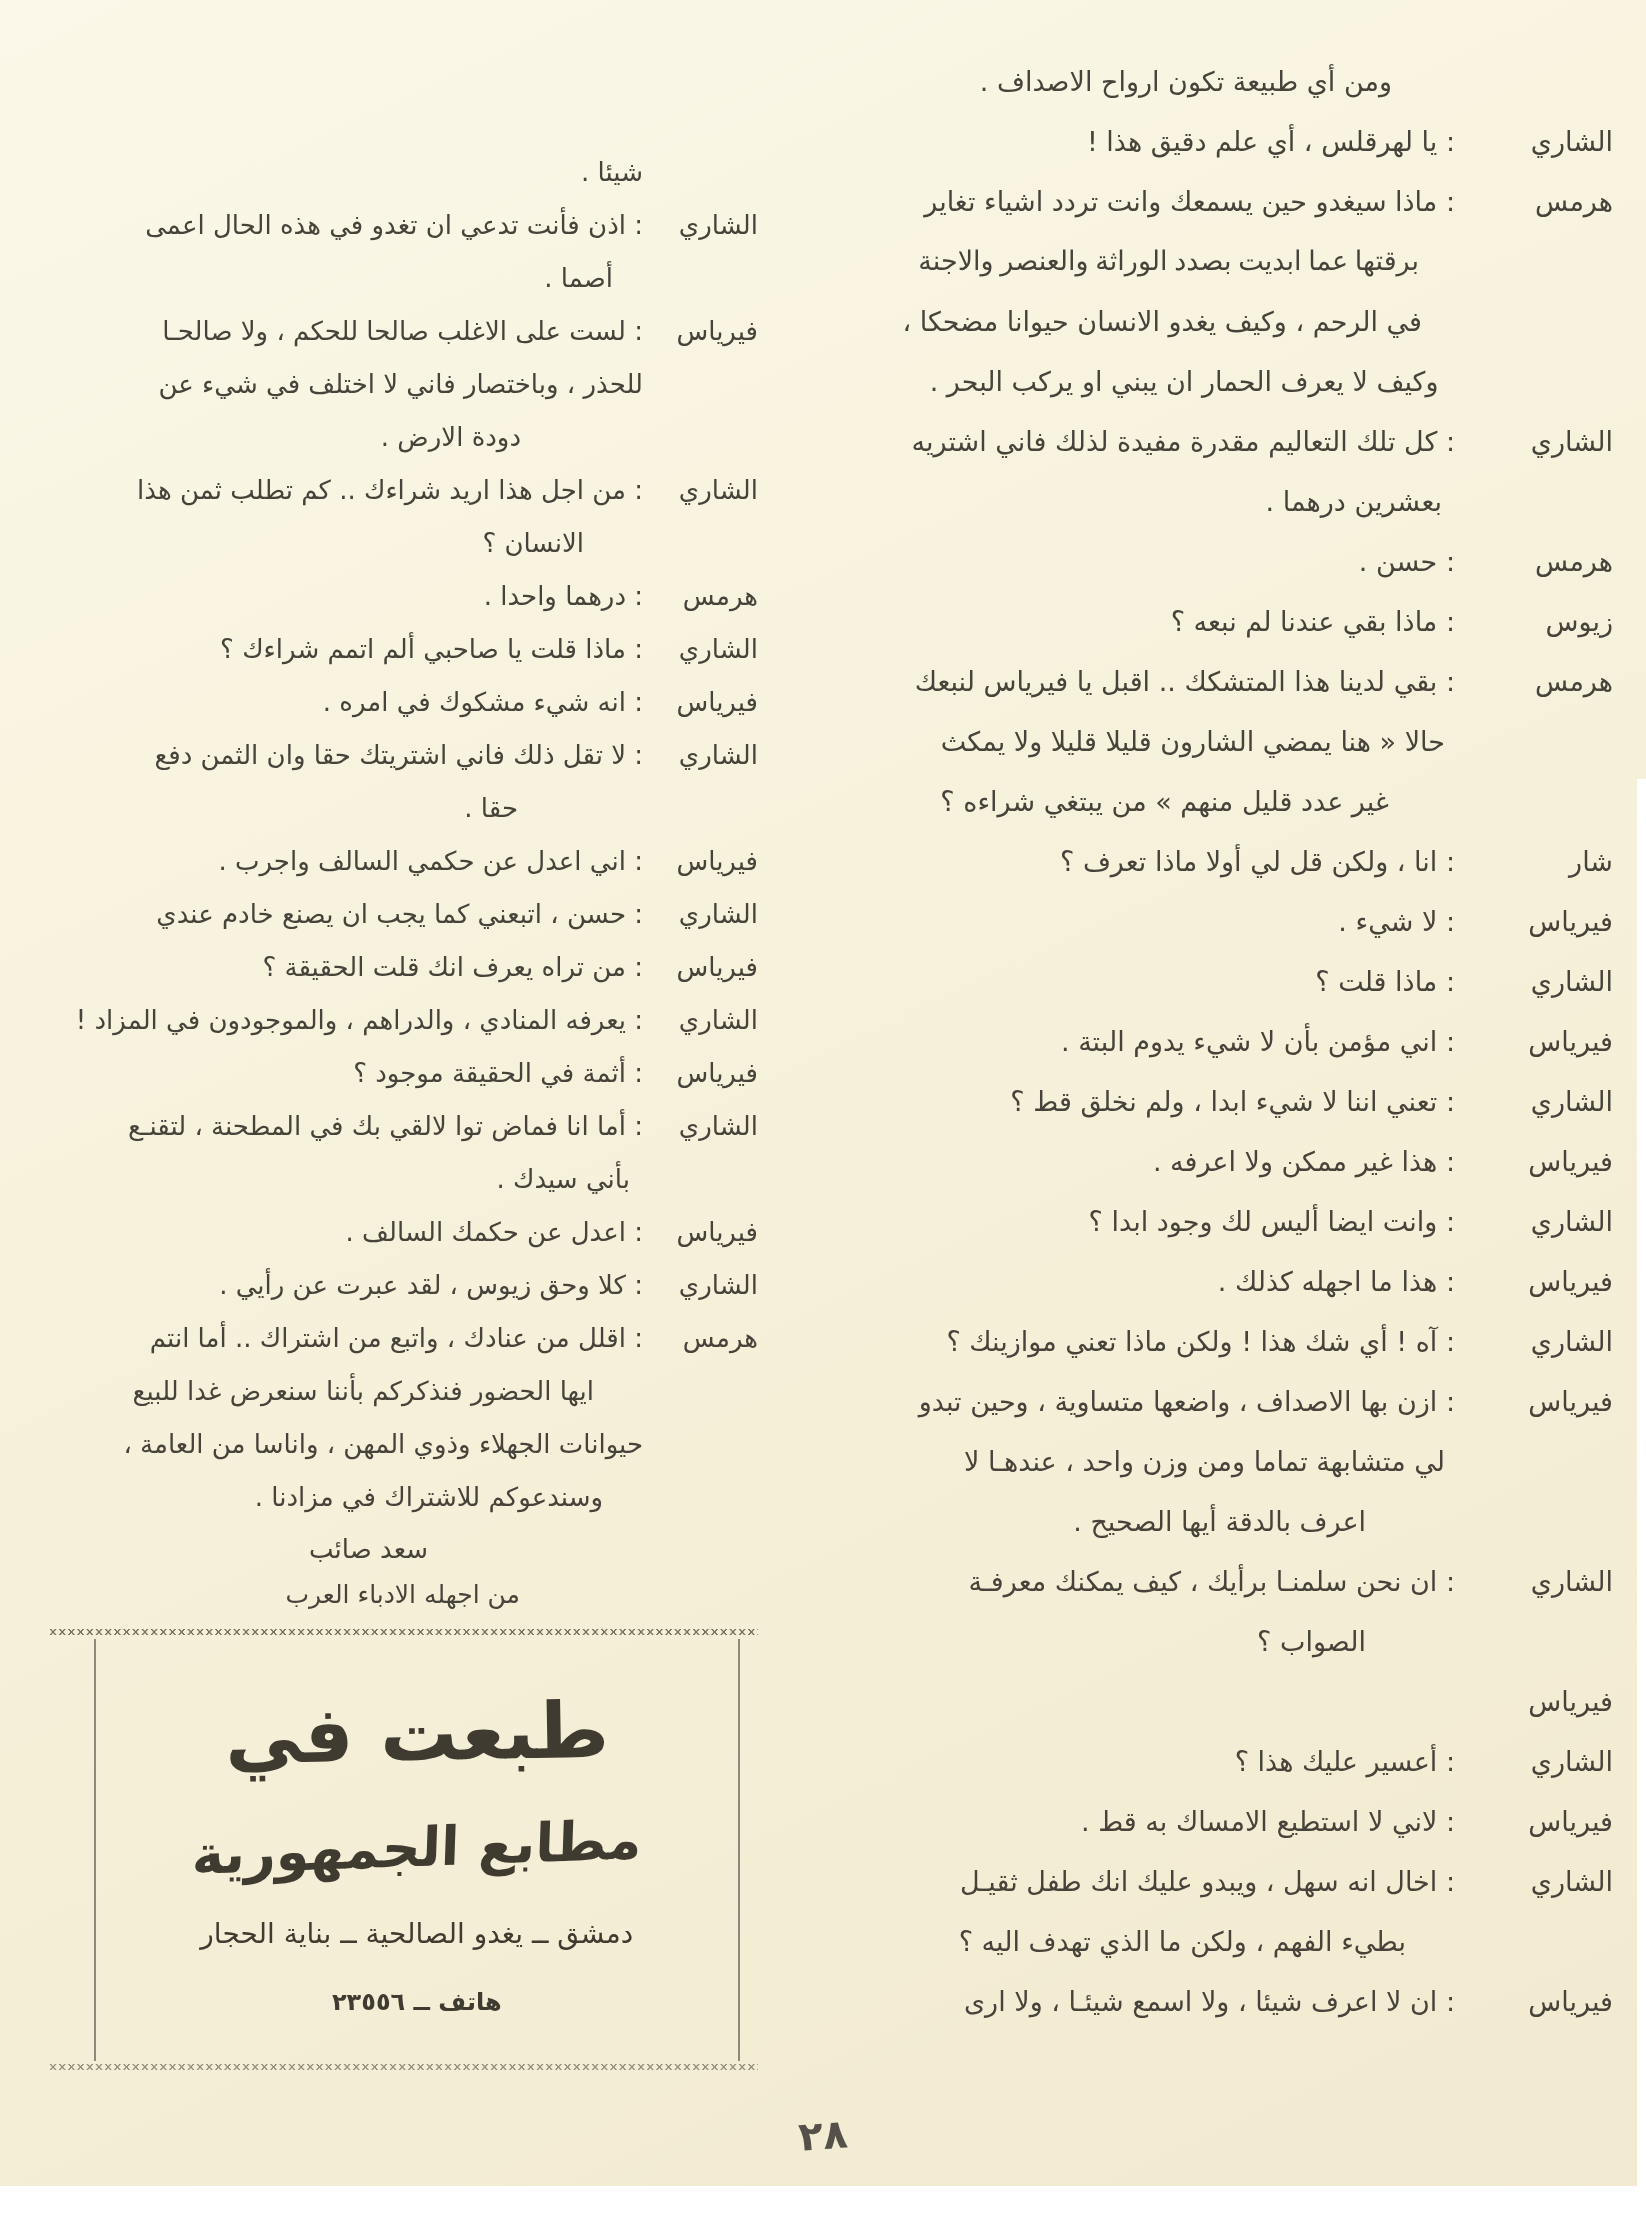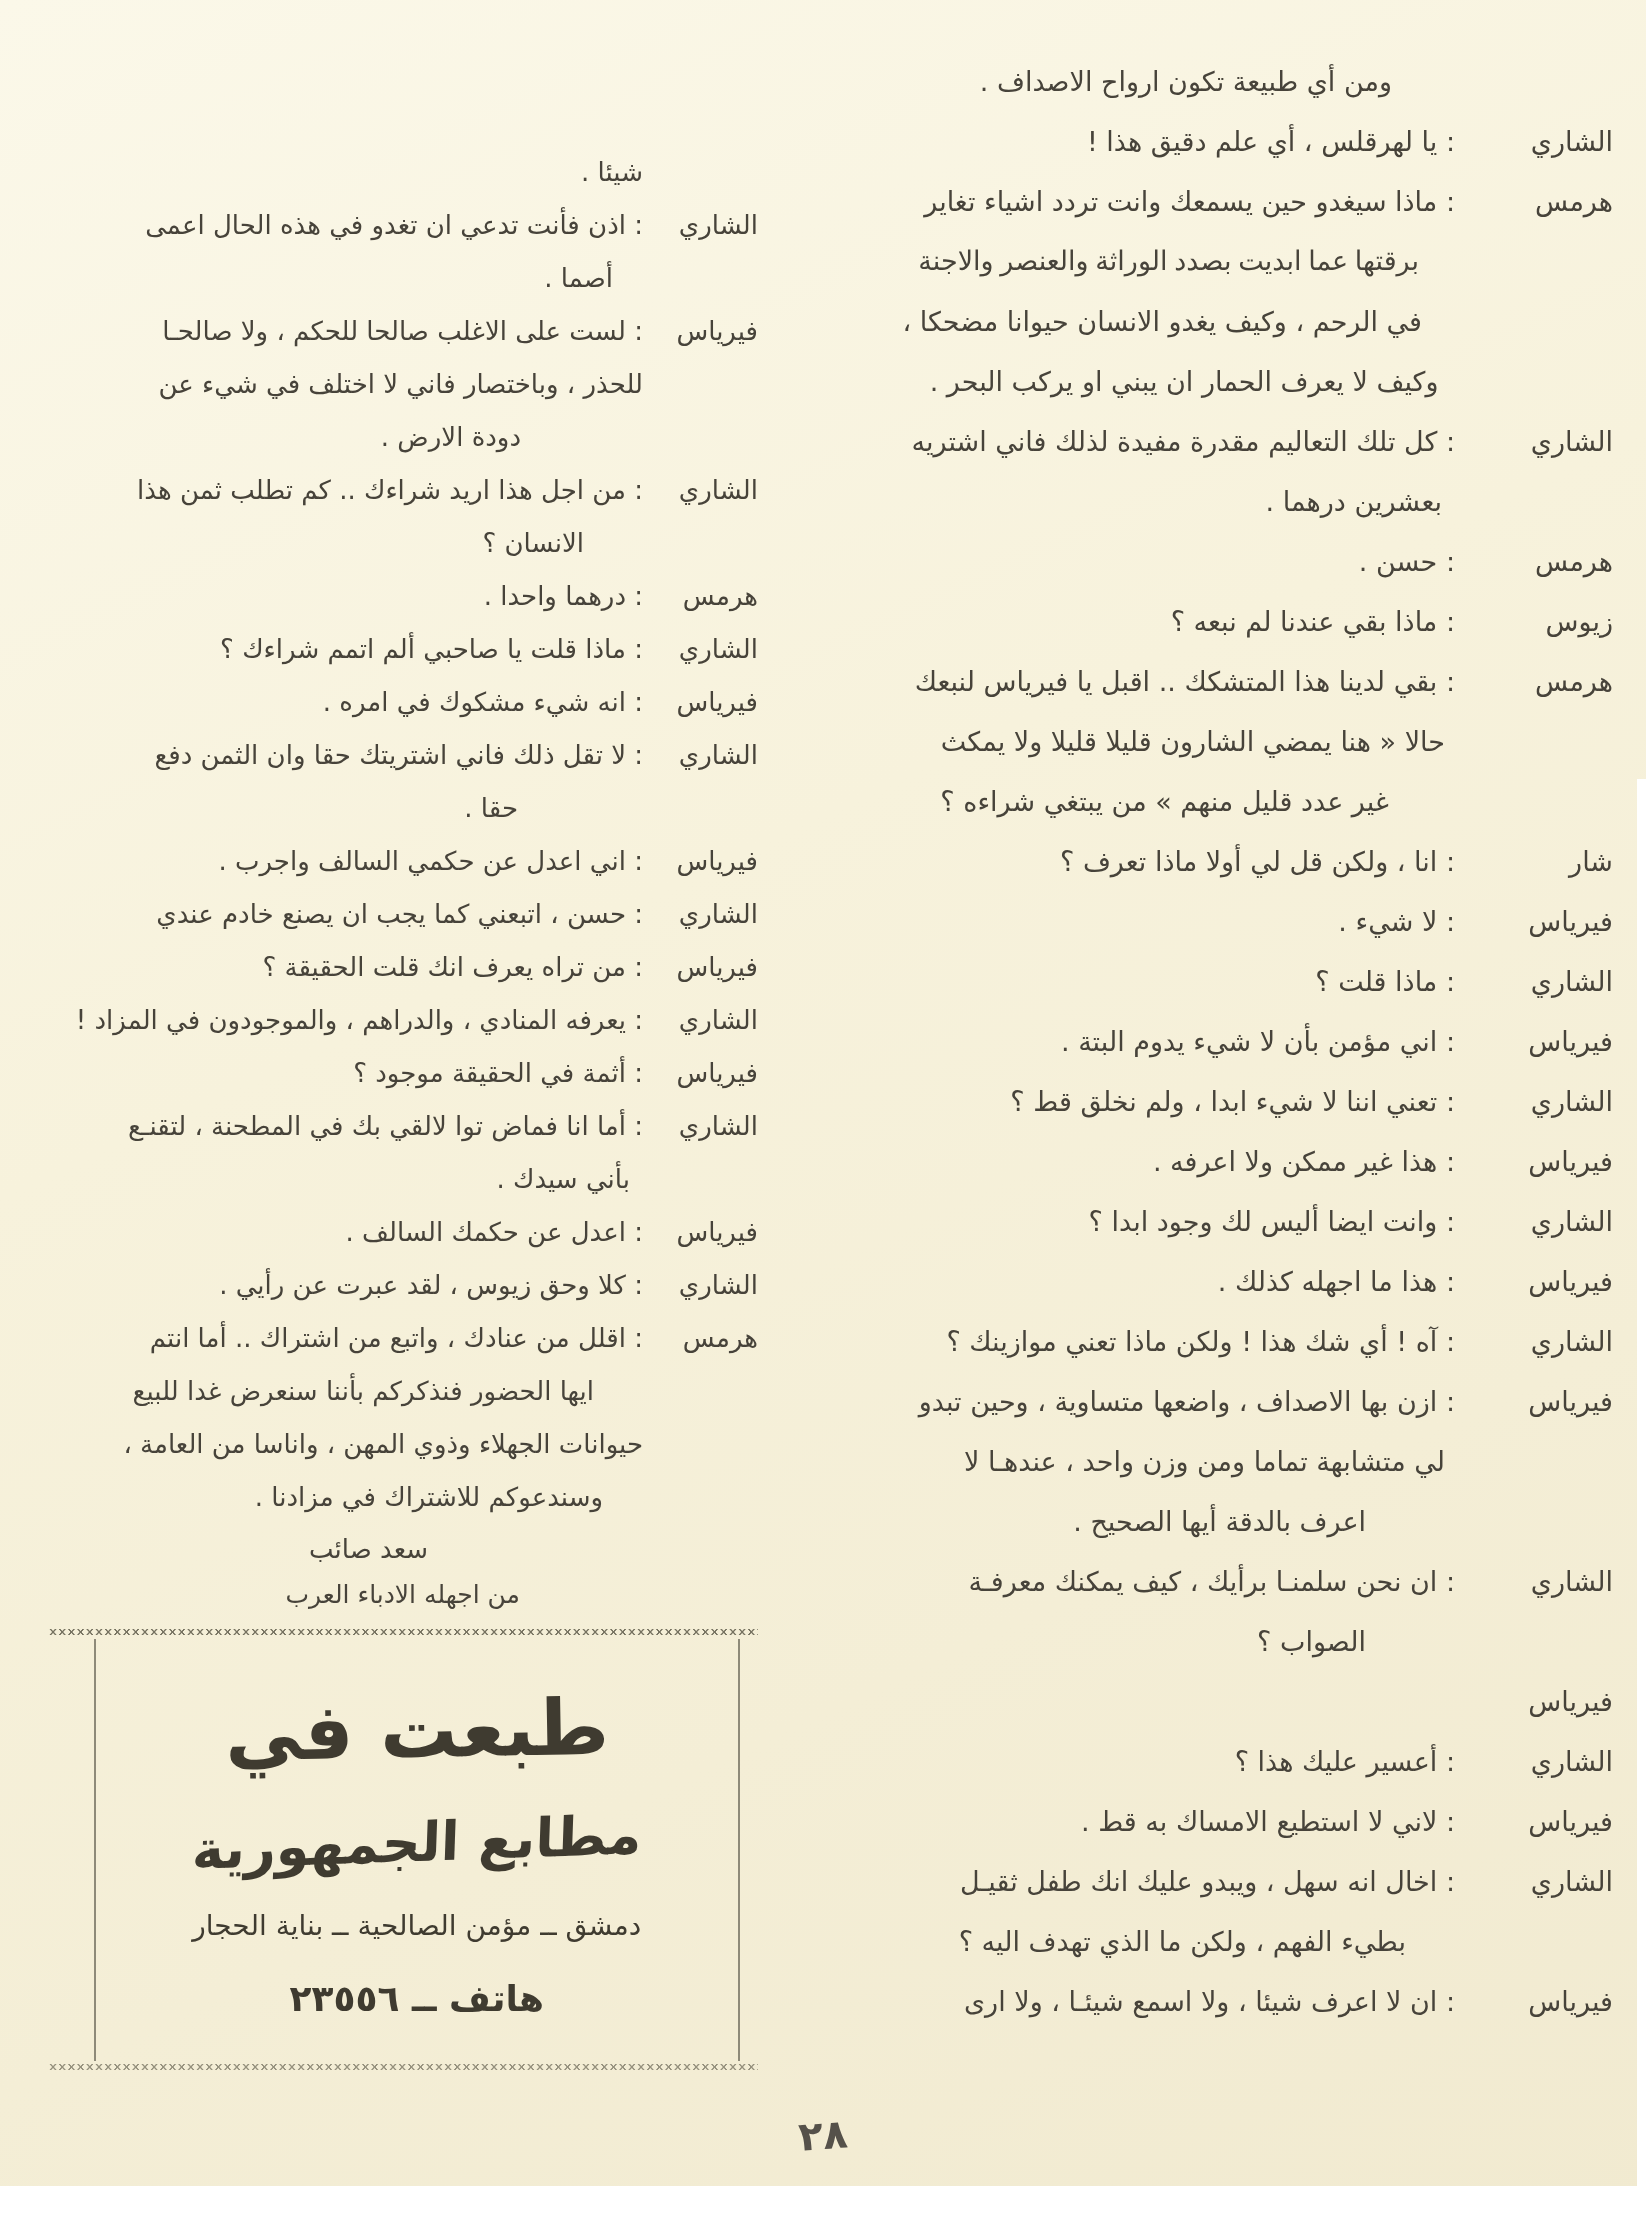--- a/index.html
+++ b/index.html
@@ -44,21 +44,21 @@
     height:404px;
     border-right:2px solid #8e8a79;
     border-left:2px solid #8e8a79;
     display:flex;flex-direction:column;align-items:center;justify-content:space-evenly;
     padding:12px 0 6.6px 0;
     color:#3f3b30;
   }
   .box-l1{font-size:77px;font-weight:bold;transform:rotate(-1deg);}
   .box-l2{font-size:54px;font-weight:bold;transform:rotate(-2deg) skewX(-4deg);}
   .box-l3{font-size:28px;}
-  .box-l4{font-size:36px;font-weight:bold;letter-spacing:2px;}
+  .box-l4{font-size:24px;font-weight:bold;letter-spacing:2px;}
 
   .page-number{
     position:absolute;bottom:69px;left:50%;transform:translateX(-50%) rotate(-4deg);
     font-size:40px;font-weight:bold;color:#55514a;letter-spacing:4px;
   }
 </style>
 </head>
 <body>
 
 <div class="page">
@@ -365,21 +365,21 @@
       </div>
 
     <div class="sig sig-name">سعد صائب</div>
     <div class="sig sig-affil">من اجهله الادباء العرب</div>
 
     <div class="zigzag"></div>
 
     <div class="print-box">
       <div class="box-l1">طبعت في</div>
       <div class="box-l2">مطابع الجمهورية</div>
-      <div class="box-l3">دمشق ــ مؤمن الصالحية ــ بناية الحجار</div>
+      <div class="box-l3">دمشق ــ يغدو الصالحية ــ بناية الحجار</div>
       <div class="box-l4">هاتف ــ ٢٣٥٥٦</div>
     </div>
 
     <div class="zigzag light"></div>
   </div>
 
   <div class="page-number">٢٨</div>
 
   <div class="scan-edge-right"></div>
   <div class="scan-edge-bottom"></div>

